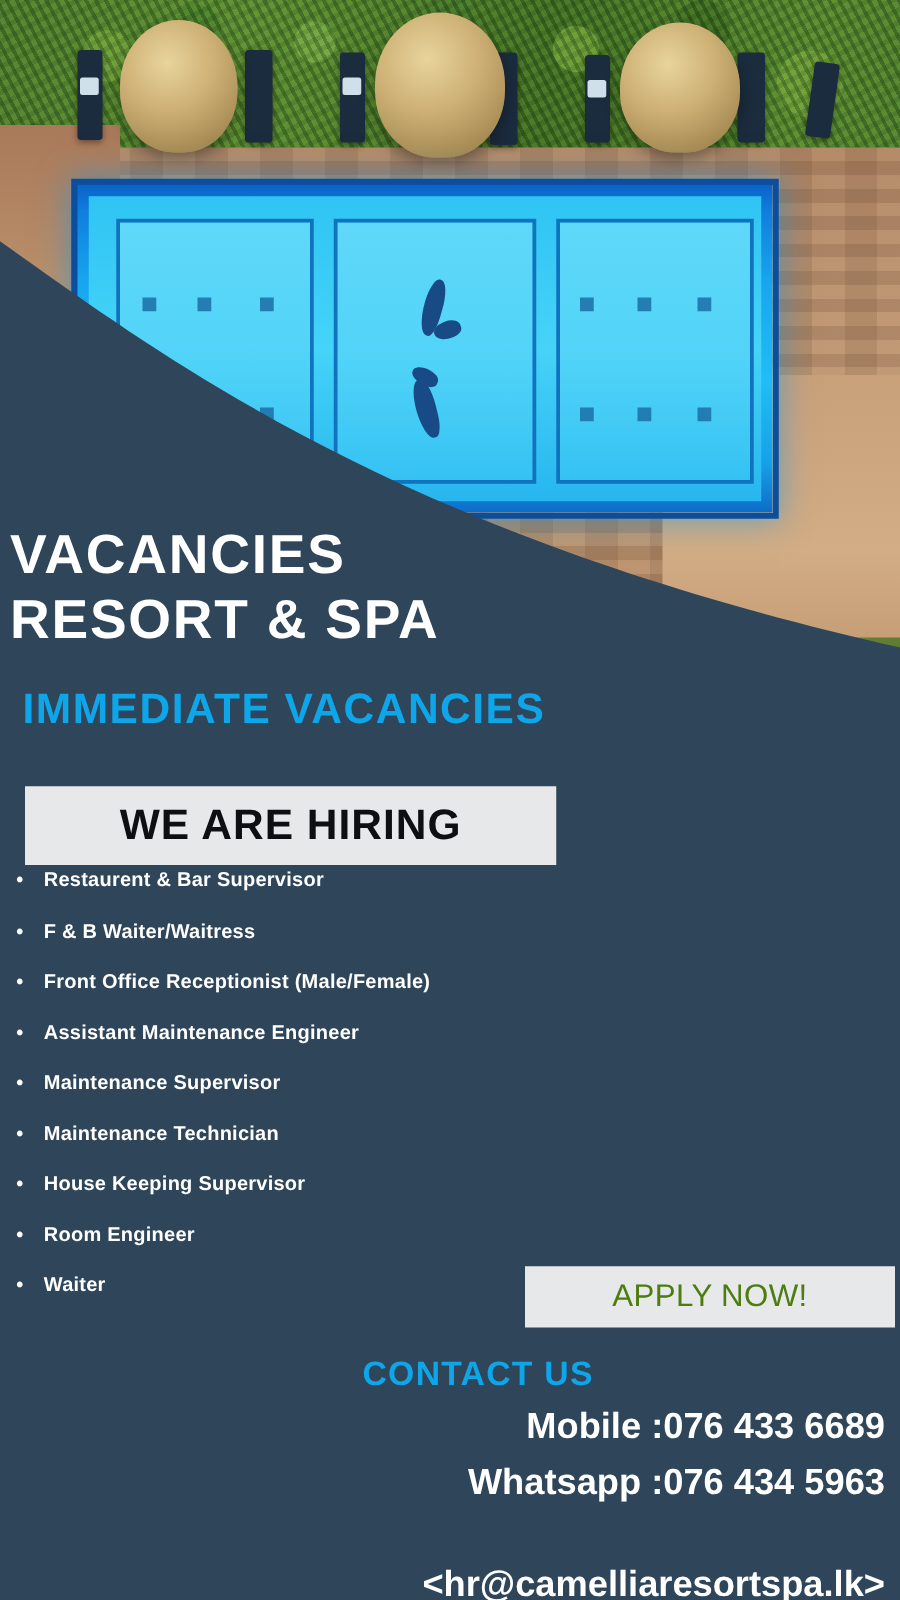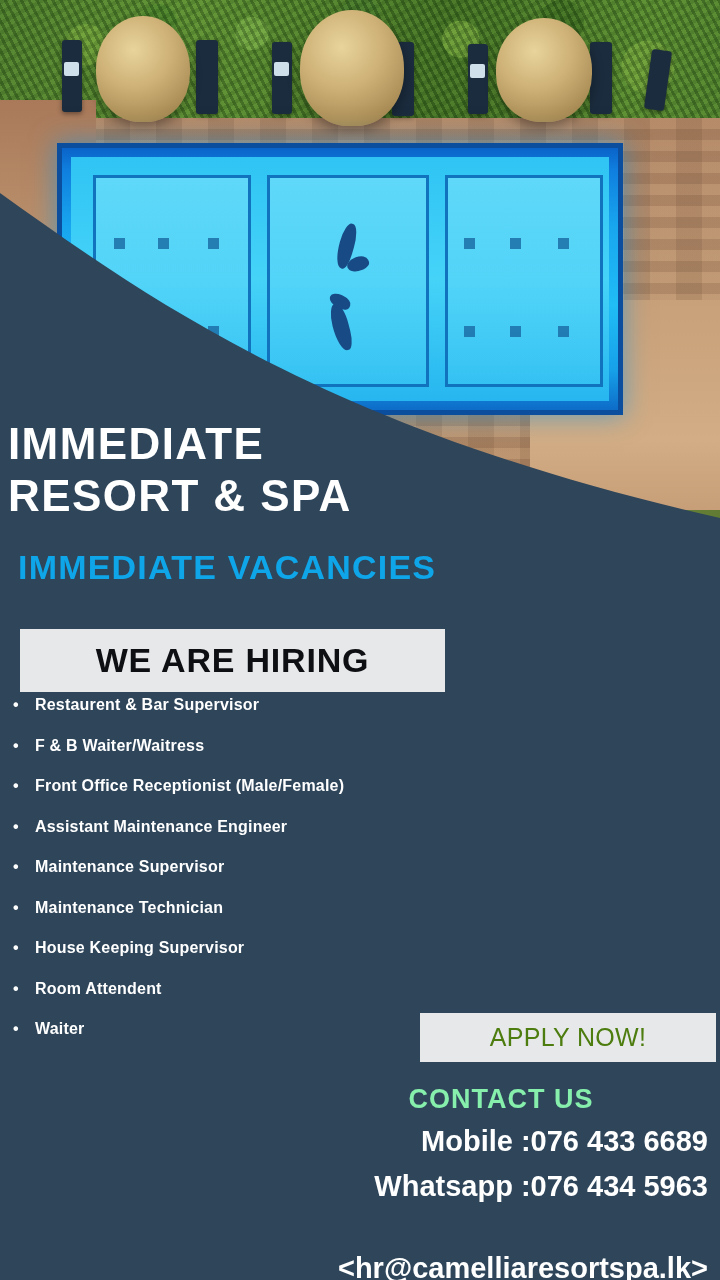--- a/index.html
+++ b/index.html
@@ -99,21 +99,21 @@
 
   .jobs{position:absolute;left:13px;top:685px;width:700px;margin:0;padding:0;list-style:none;}
   .jobs li{color:#ffffff;font-size:16px;font-weight:bold;line-height:40.5px;white-space:nowrap;
     letter-spacing:.2px;}
   .jobs li .b{display:inline-block;width:22px;}
 
   .apply{position:absolute;left:420px;top:1013px;width:296px;height:49px;
     background:#e6e8ea;display:flex;align-items:center;justify-content:center;}
   .apply span{color:#4d7c0f;font-size:25px;font-weight:normal;letter-spacing:.3px;}
 
-  .contact-us{position:absolute;left:0;right:8px;top:1084px;text-align:center;color:#86efac;
+  .contact-us{position:absolute;left:0;right:8px;top:1084px;text-align:left;color:#0ea5e9;
     font-size:27px;font-weight:bold;letter-spacing:1px;}
   .contact-us{padding-left:290px;}
   .line{position:absolute;right:12px;color:#ffffff;font-size:29px;font-weight:bold;
     text-align:right;white-space:nowrap;}
   .l-mobile{top:1125px;}
   .l-whats{top:1170px;}
   .l-email{top:1252px;}
 </style>
 </head>
 <body>
@@ -167,39 +167,39 @@
       <div class="swimmer sw2b"></div>
     </div>
   </div>
 
   <svg class="curve" viewBox="0 0 720 560" preserveAspectRatio="none">
     <path d="M0,193 C150,300 330,430 720,518 L720,560 L0,560 Z" fill="#2e455a"></path>
   </svg>
 </div>
 
 <div class="brand">
-  <div>IMMEDIATE</div>
+  <div>VACANCIES</div>
   <div>RESORT &amp; SPA</div>
 </div>
 
 <div class="vacancies">IMMEDIATE VACANCIES</div>
 
 <div class="hiring-banner">
   <span>WE ARE HIRING</span>
 </div>
 
 <ul class="jobs">
   <li><span class="b">•</span><span>Restaurent &amp; Bar Supervisor</span></li>
   <li><span class="b">•</span><span>F &amp; B Waiter/Waitress</span></li>
   <li><span class="b">•</span><span>Front Office Receptionist (Male/Female)</span></li>
   <li><span class="b">•</span><span>Assistant Maintenance Engineer</span></li>
   <li><span class="b">•</span><span>Maintenance Supervisor</span></li>
   <li><span class="b">•</span><span>Maintenance Technician</span></li>
   <li><span class="b">•</span><span>House Keeping Supervisor</span></li>
-  <li><span class="b">•</span><span>Room Attendent</span></li>
+  <li><span class="b">•</span><span>Room Engineer</span></li>
   <li><span class="b">•</span><span>Waiter</span></li>
 </ul>
 
 <div class="apply">
   <span>APPLY NOW!</span>
 </div>
 
 <div class="contact-us">CONTACT US</div>
 <div class="line l-mobile">Mobile :076 433 6689</div>
 <div class="line l-whats">Whatsapp :076 434 5963</div>

